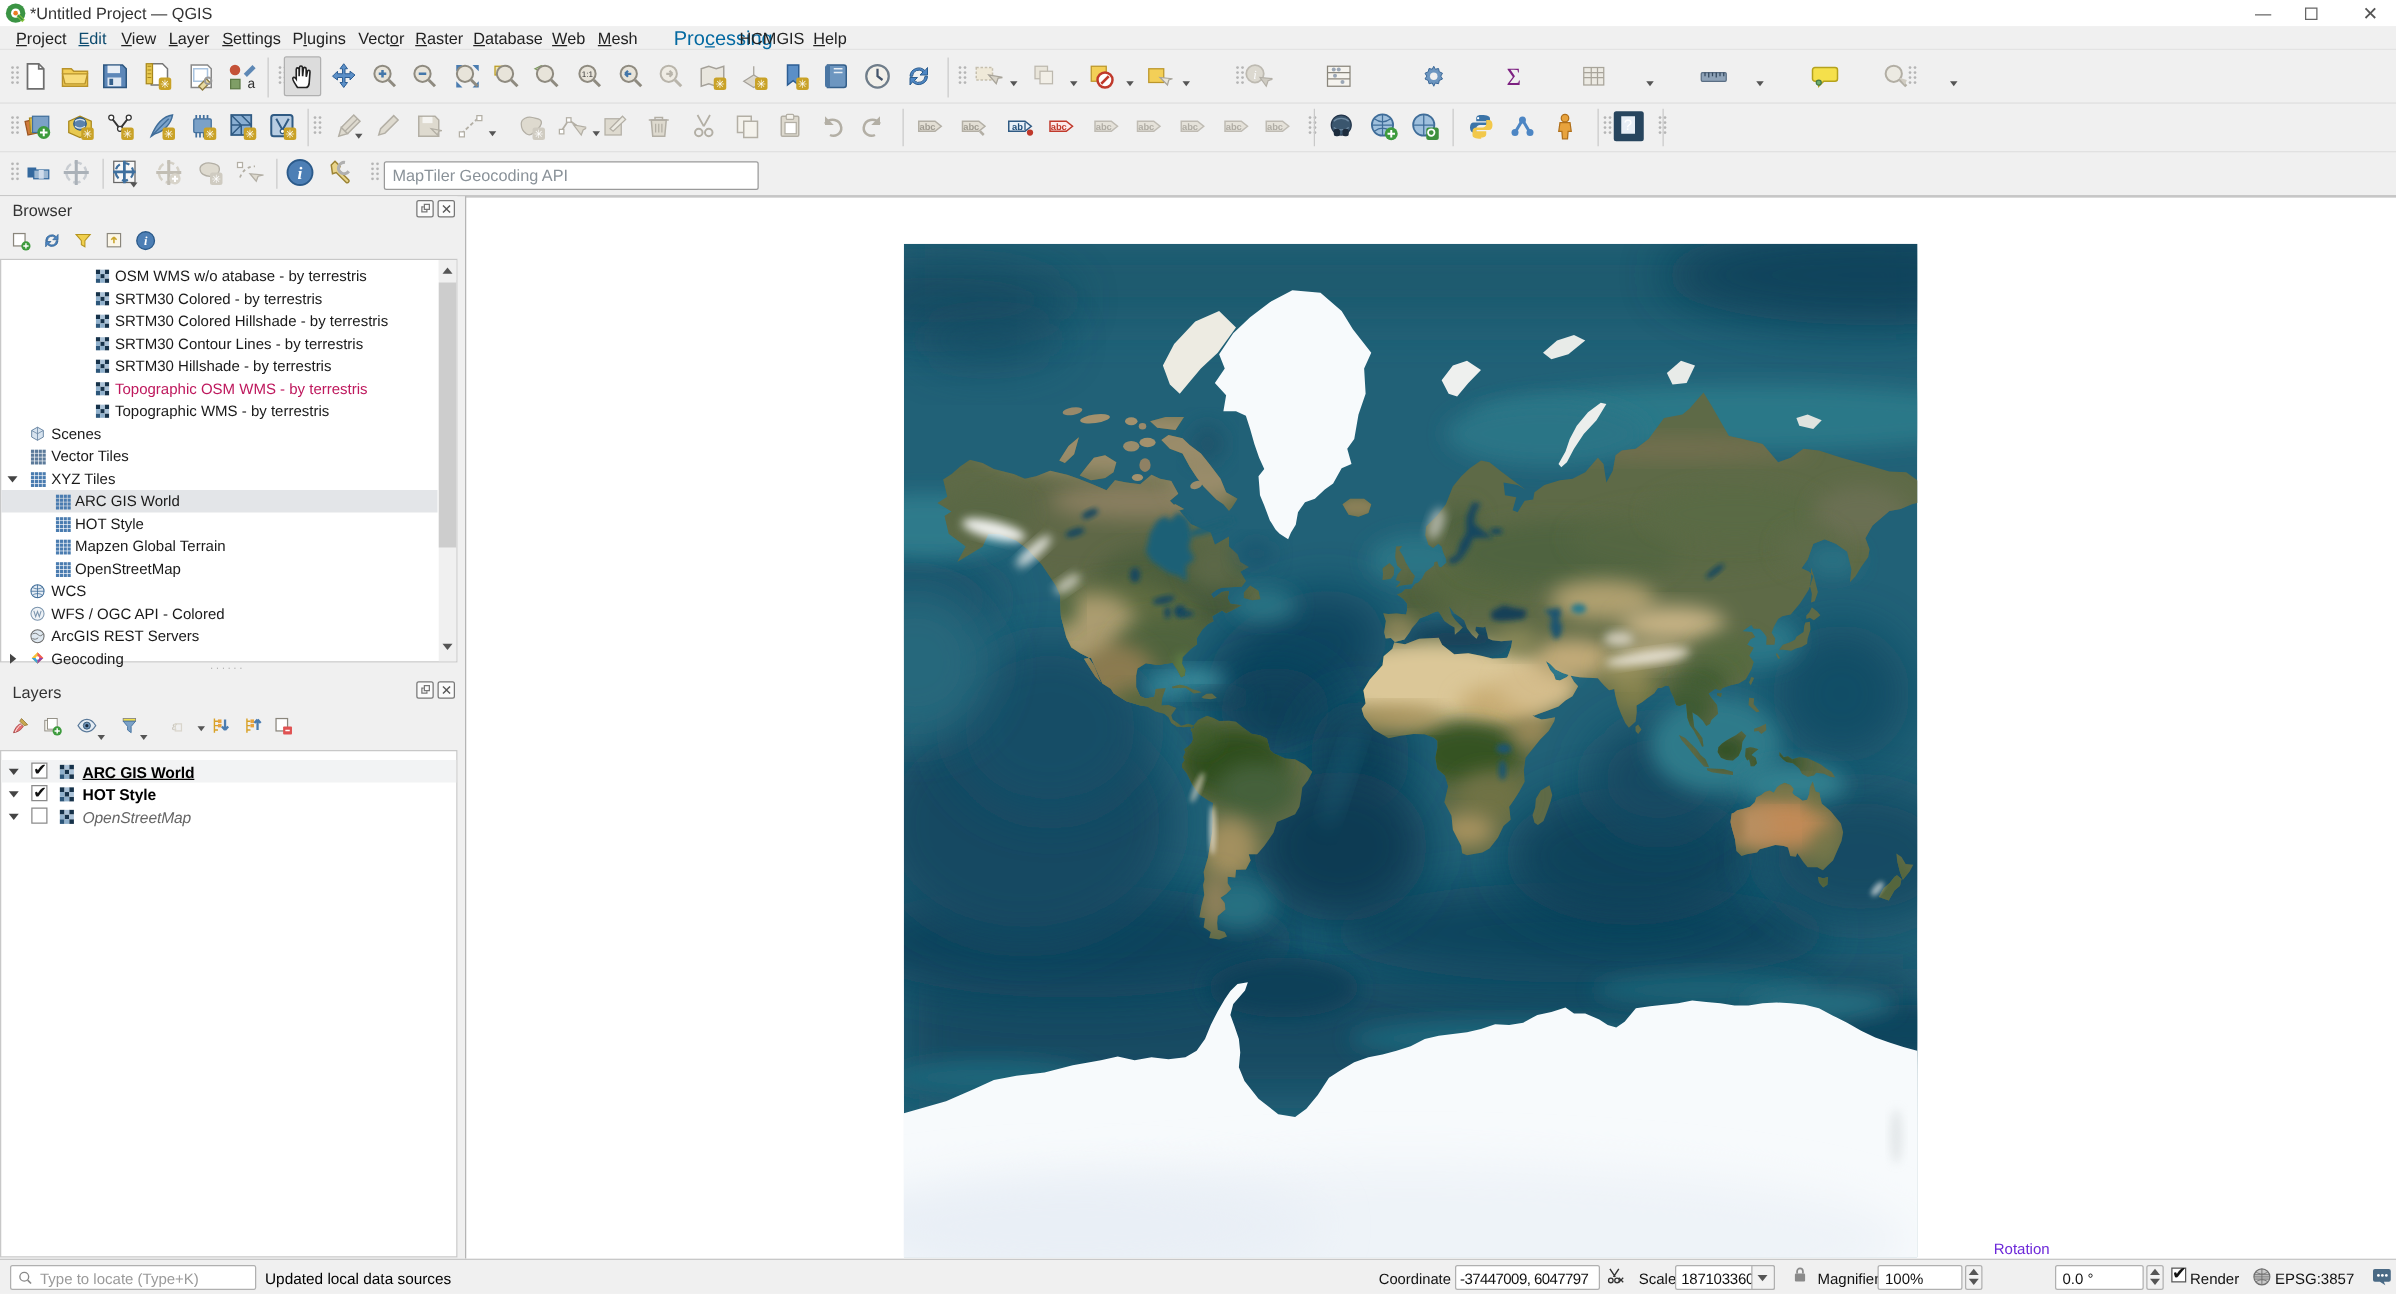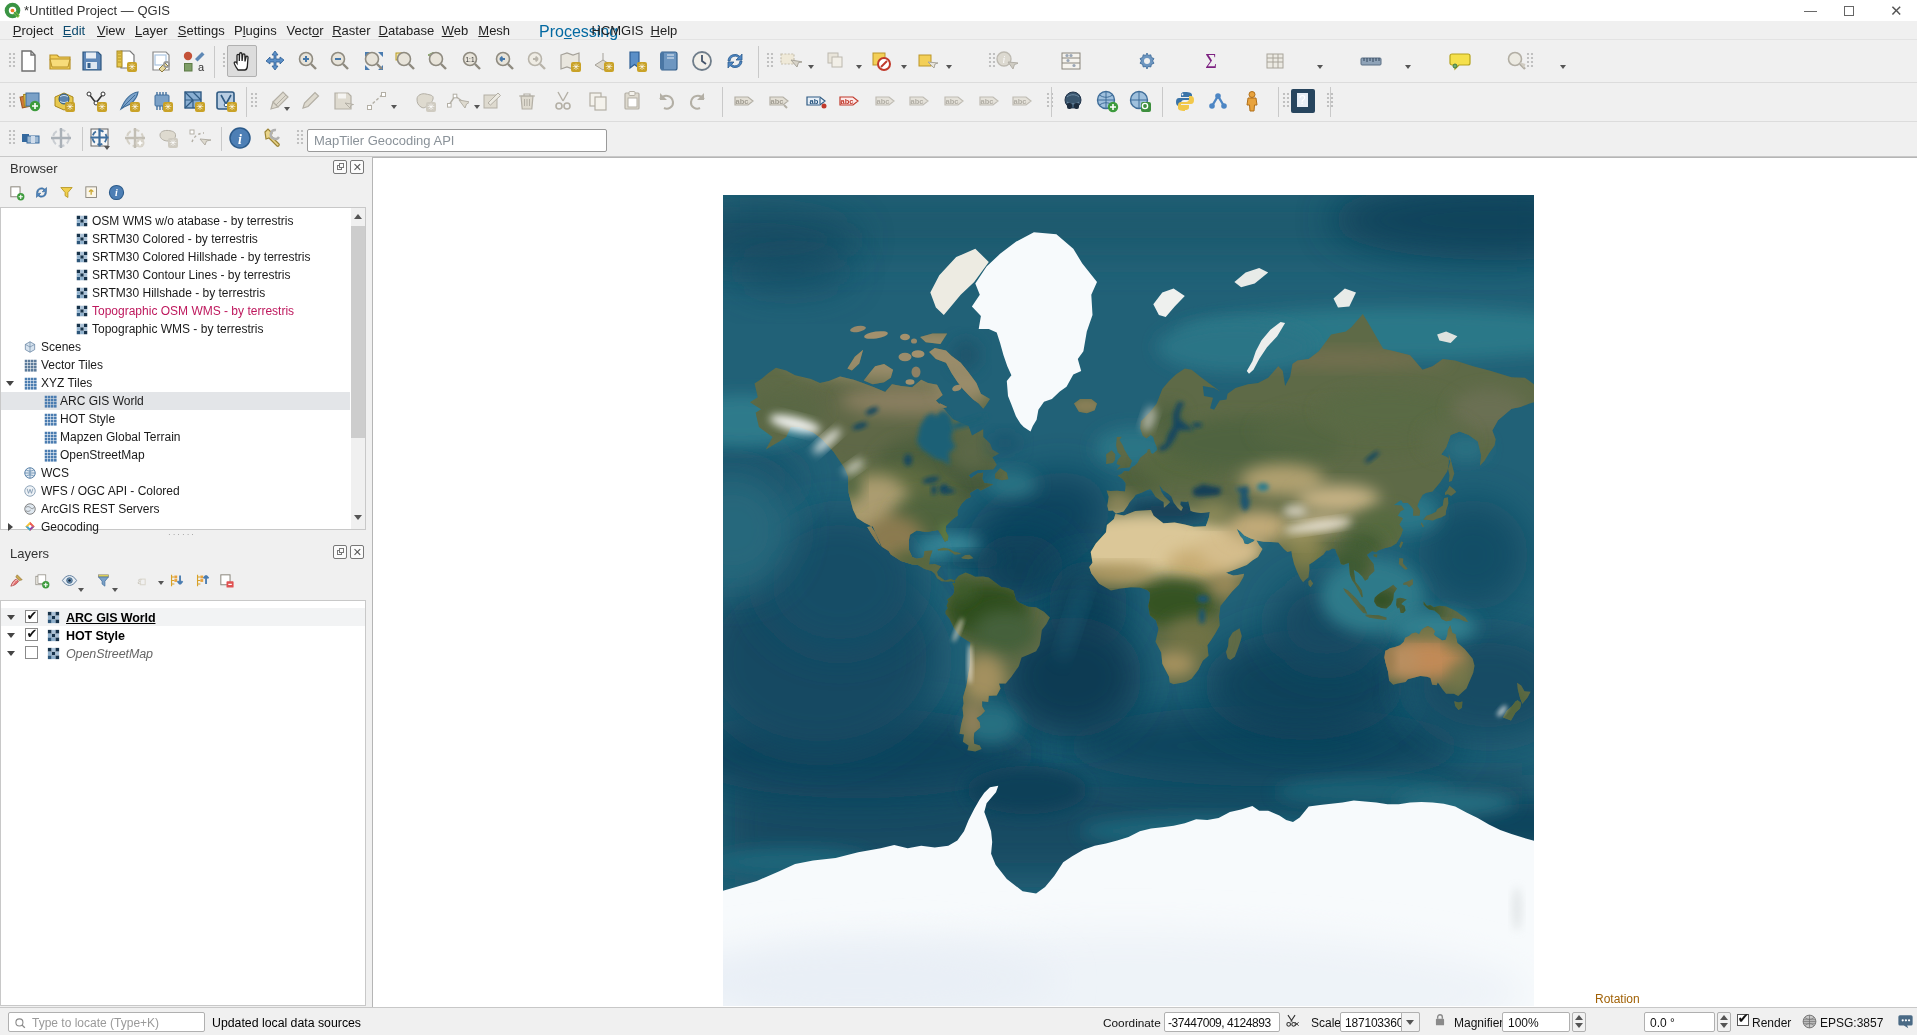--- a/index.html
+++ b/index.html
@@ -1351,21 +1351,21 @@
 <div class="abs" style="left:0;top:1007px;width:1917px;height:28px;background:#f0f0f0;border-top:1px solid #c8c8c8"></div>
 <div class="abs" style="left:8px;top:1012px;width:197px;height:20px;background:#fff;border:1px solid #b0b0b0;border-radius:2px"></div>
 <div class="abs" style="left:14px;top:1016px"><svg width="13" height="13" viewBox="0 0 24 24">
       <circle cx="10" cy="10" r="6.5" fill="none" stroke="#888" stroke-width="2"></circle>
       <path d="M15 15l5 5" stroke="#888" stroke-width="2.4"></path>
     </svg></div>
 <div class="abs txt" style="left:32px;top:1016px;font-size:12px;color:#9a9a9a">Type to locate (Type+K)</div>
 <div class="abs txt" style="left:212px;top:1016px;font-size:12.3px;color:#000">Updated local data sources</div>
 <div class="abs txt" style="left:1103px;top:1016px;font-size:11.8px;color:#111">Coordinate</div>
 <div class="abs" style="left:1164px;top:1012px;width:116px;height:20px;background:#fff;border:1px solid #b0b0b0;border-radius:2px"></div>
-<div class="abs txt" style="left:1168px;top:1016px;font-size:12px;letter-spacing:-0.45px;color:#111">-37447009, 4124893</div>
+<div class="abs txt" style="left:1168px;top:1016px;font-size:12px;letter-spacing:-0.45px;color:#111">-37447009, 6047797</div>
 <div class="abs" style="left:1283px;top:1013px"><svg width="17" height="17" viewBox="0 0 24 24">
       <path d="M7 3l6 9M17 3l-6 9" stroke="#333" stroke-width="1.6"></path>
       <circle cx="8" cy="16" r="2.6" fill="none" stroke="#333" stroke-width="1.5"></circle>
       <circle cx="15" cy="16" r="2.6" fill="none" stroke="#333" stroke-width="1.5"></circle>
       <path d="M17 13l5 5m0-5l-5 5" stroke="#333" stroke-width="1.4"></path>
     </svg></div>
 <div class="abs txt" style="left:1311px;top:1016px;font-size:12px;color:#111">Scale</div>
 <div class="abs" style="left:1340px;top:1012px;width:80px;height:20px;background:#fff;border:1px solid #b0b0b0;border-radius:2px"></div>
 <div class="abs txt" style="left:1345px;top:1016px;font-size:12px;letter-spacing:-0.2px;color:#111">187103360</div>
 <div class="abs" style="left:1401px;top:1012px;width:19px;height:20px;background:#f2f2f2;border:1px solid #b0b0b0;border-radius:0 2px 2px 0"></div>
@@ -1373,21 +1373,21 @@
 <div class="abs" style="left:1433px;top:1012px"><svg width="14" height="16" viewBox="0 0 24 24">
       <rect x="5" y="10" width="14" height="11" rx="1.5" fill="#8a8a8a"></rect>
       <path d="M8 10V7a4 4 0 018 0v3" fill="none" stroke="#8a8a8a" stroke-width="2.4"></path>
     </svg></div>
 <div class="abs txt" style="left:1454px;top:1016px;font-size:12px;color:#111">Magnifier</div>
 <div class="abs" style="left:1502px;top:1012px;width:68px;height:20px;background:#fff;border:1px solid #b0b0b0;border-radius:2px"></div>
 <div class="abs txt" style="left:1508px;top:1016px;font-size:12px;color:#111">100%</div>
 <div class="abs" style="left:1572px;top:1012px;width:14px;height:20px;background:#f2f2f2;border:1px solid #b0b0b0;border-radius:2px"></div>
 <div class="abs" style="left:1575px;top:1015px;width:0;height:0;border-left:4px solid transparent;border-right:4px solid transparent;border-bottom:5px solid #555"></div>
 <div class="abs" style="left:1575px;top:1023px;width:0;height:0;border-left:4px solid transparent;border-right:4px solid transparent;border-top:5px solid #555"></div>
-<div class="abs txt" style="left:1595px;top:992px;font-size:12px;color:#a16207">Rotation</div>
+<div class="abs txt" style="left:1595px;top:992px;font-size:12px;color:#6d28d9">Rotation</div>
 <div class="abs" style="left:1644px;top:1012px;width:71px;height:20px;background:#fff;border:1px solid #b0b0b0;border-radius:2px"></div>
 <div class="abs txt" style="left:1650px;top:1016px;font-size:12px;color:#111">0.0 °</div>
 <div class="abs" style="left:1717px;top:1012px;width:14px;height:20px;background:#f2f2f2;border:1px solid #b0b0b0;border-radius:2px"></div>
 <div class="abs" style="left:1720px;top:1015px;width:0;height:0;border-left:4px solid transparent;border-right:4px solid transparent;border-bottom:5px solid #555"></div>
 <div class="abs" style="left:1720px;top:1023px;width:0;height:0;border-left:4px solid transparent;border-right:4px solid transparent;border-top:5px solid #555"></div>
 <div class="abs" style="left:1737px;top:1014px;width:12px;height:12px;border:1.3px solid #555;background:#fff"></div>
 <div class="abs txt" style="left:1737.5px;top:1010px;font-size:14px;color:#111">✔</div>
 <div class="abs txt" style="left:1752px;top:1016px;font-size:12px;color:#111">Render</div>
 <div class="abs" style="left:1801px;top:1013px"><svg width="17" height="17" viewBox="0 0 24 24">
       <circle cx="12" cy="12" r="9" fill="#c9c9c9" stroke="#6e6e6e" stroke-width="1.3"></circle>

